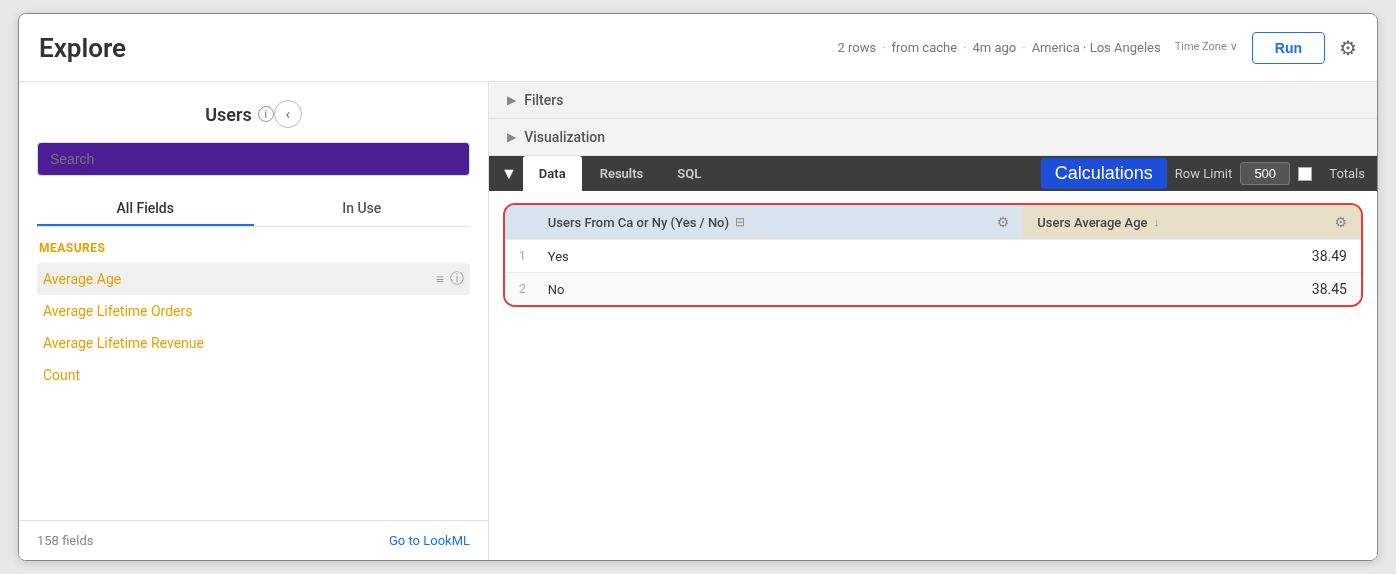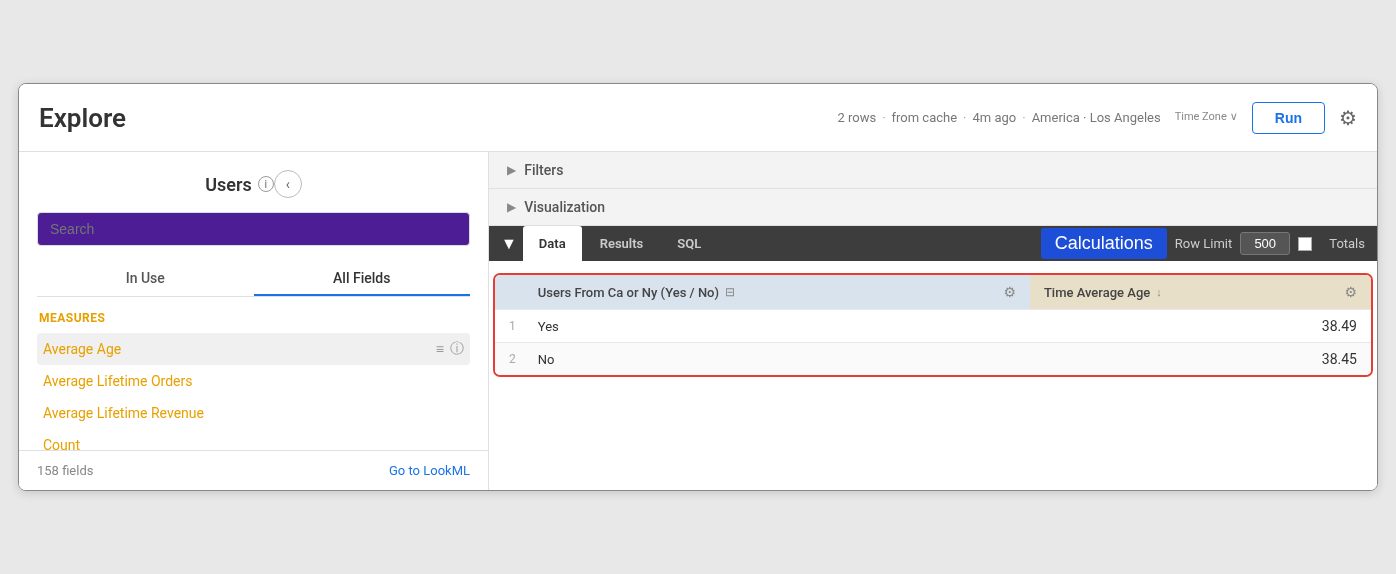--- a/index.html
+++ b/index.html
@@ -7,21 +7,21 @@
       font-family: -apple-system, BlinkMacSystemFont, 'Segoe UI', Roboto, sans-serif;
       background: #e8e8e8;
       width: 1396px;
       height: 574px;
       display: flex;
       align-items: center;
       justify-content: center;
     }
     .app-window {
       width: 1360px;
-      height: 408px;
+      height: 548px;
       background: #f9f9f9;
       border-radius: 8px;
       border: 1.5px solid #888;
       display: flex;
       flex-direction: column;
       overflow: hidden;
       box-shadow: 0 2px 10px rgba(0,0,0,0.15);
     }
     
     .header {
@@ -323,22 +323,22 @@
     }
     .totals-checkbox {
       width: 14px;
       height: 14px;
       border: 1px solid #aaa;
       background: #fff;
     }
     
     .result-table-wrapper {
       border: 2.5px solid #e63c35;
-      margin: 12px 4px;
-      border-radius: 7px;
+      margin: 12px 14px;
+      border-radius: 12px;
       overflow: hidden;
     }
     .result-table {
       width: 100%;
       border-collapse: collapse;
     }
     .result-table thead tr th {
       background: #d9e3ee;
       padding: 9px 14px;
       font-size: 13px;
@@ -435,22 +435,22 @@
             <div class="info-icon">
               <span>i</span>
             </div>
           </div>
           <div class="back-icon">
             <span>‹</span>
           </div>
         </div>
         <input class="search-box" type="text" placeholder="Search" style="">
         <div class="tabs">
+          <div class="tab active">All Fields</div>
           <div class="tab">In Use</div>
-          <div class="tab active">All Fields</div>
         </div>
         <div class="measures-section-label">MEASURES</div>
         
         <div class="measure-item active">
           <span class="measure-item-label">Average Age</span>
           <div class="measure-item-icons">
             <span class="measure-icon-btn">≡</span>
             <span class="measure-icon-btn">ⓘ</span>
           </div>
         </div>
@@ -519,21 +519,21 @@
                 <th style="width:28px; background:#d9e3ee; padding:9px 6px;"></th>
                 <th>
                   <div class="th-inner">
                     <span>Users From Ca or Ny (Yes / No)</span>
                     <span class="filter-icon-small">⊟</span>
                     <span class="col-gear">⚙</span>
                   </div>
                 </th>
                 <th class="right-col">
                   <div class="th-inner">
-                    <span>Time Average Age</span>
+                    <span>Users Average Age</span>
                     <span class="sort-icon">↓</span>
                     <span class="col-gear">⚙</span>
                   </div>
                 </th>
               </tr>
             </thead>
             <tbody>
               <tr>
                 <td class="row-num">1</td>
                 <td>Yes</td>

